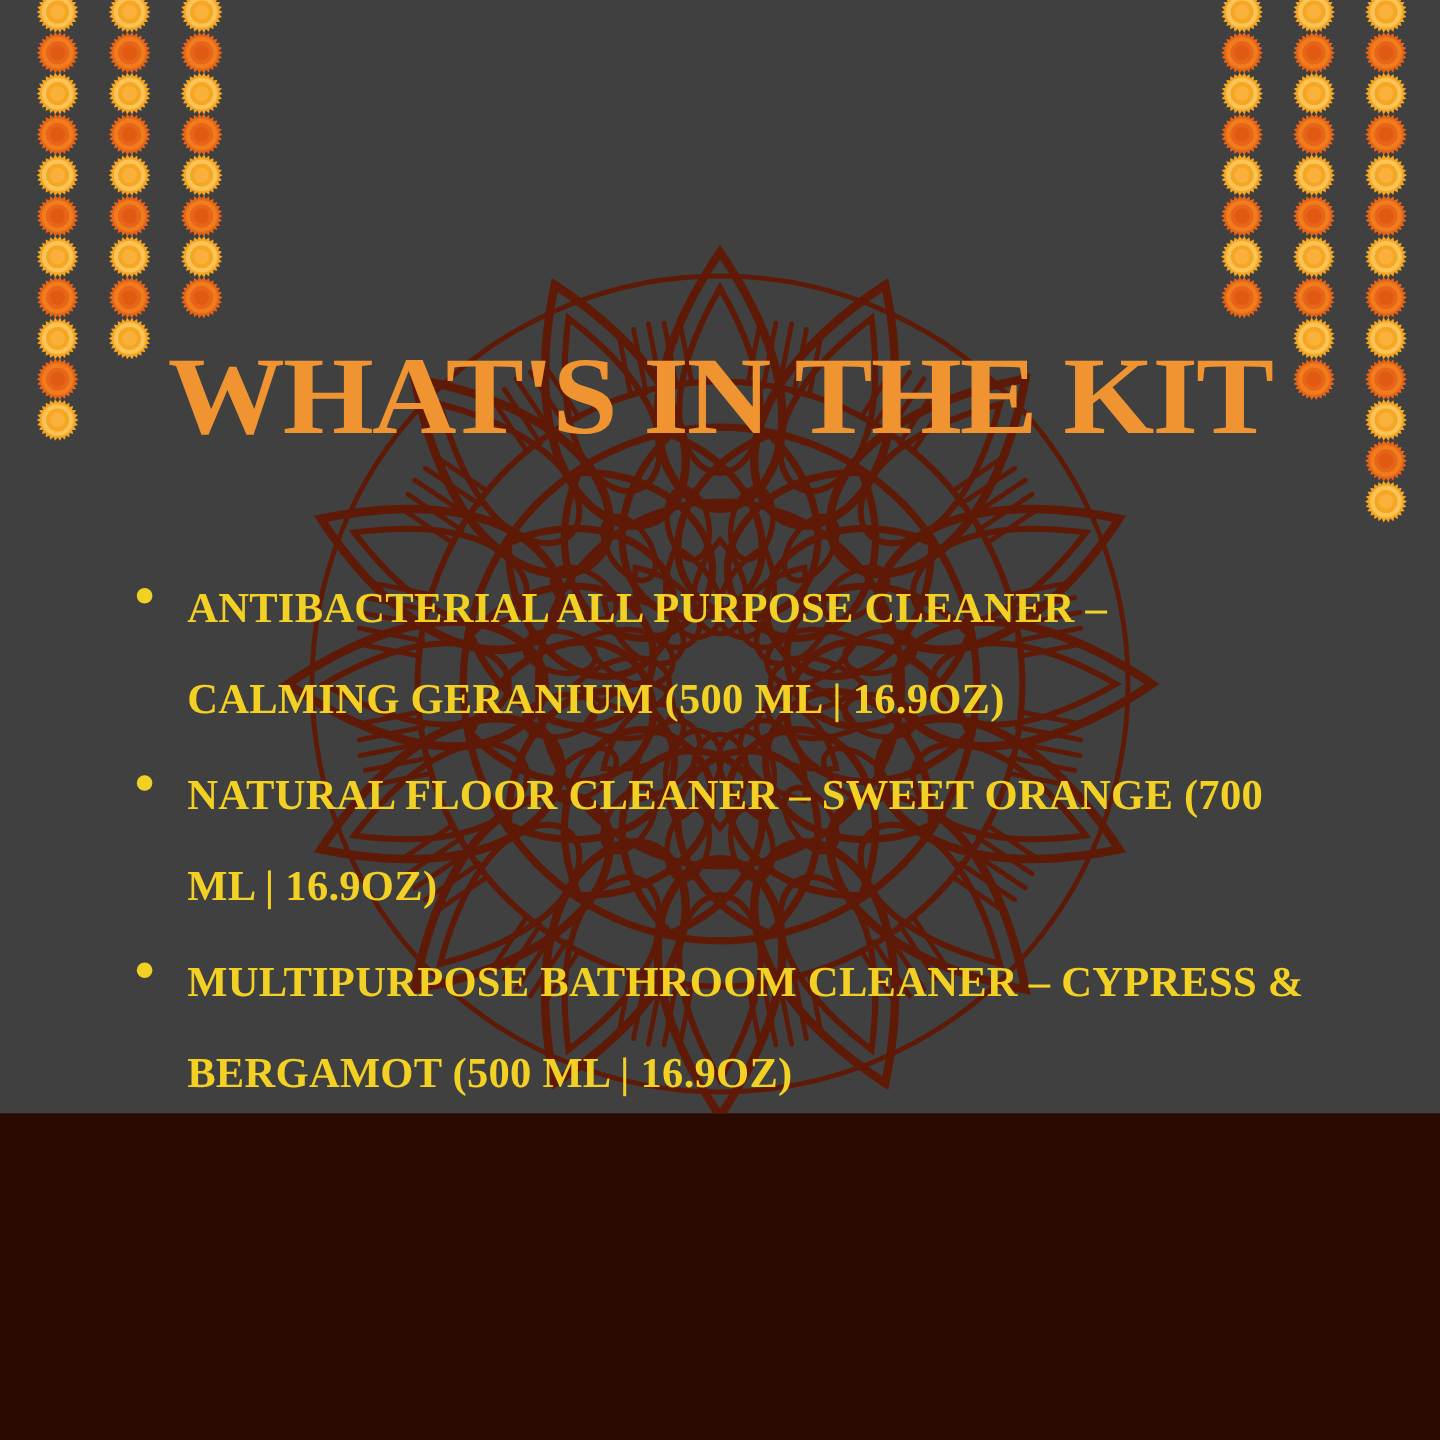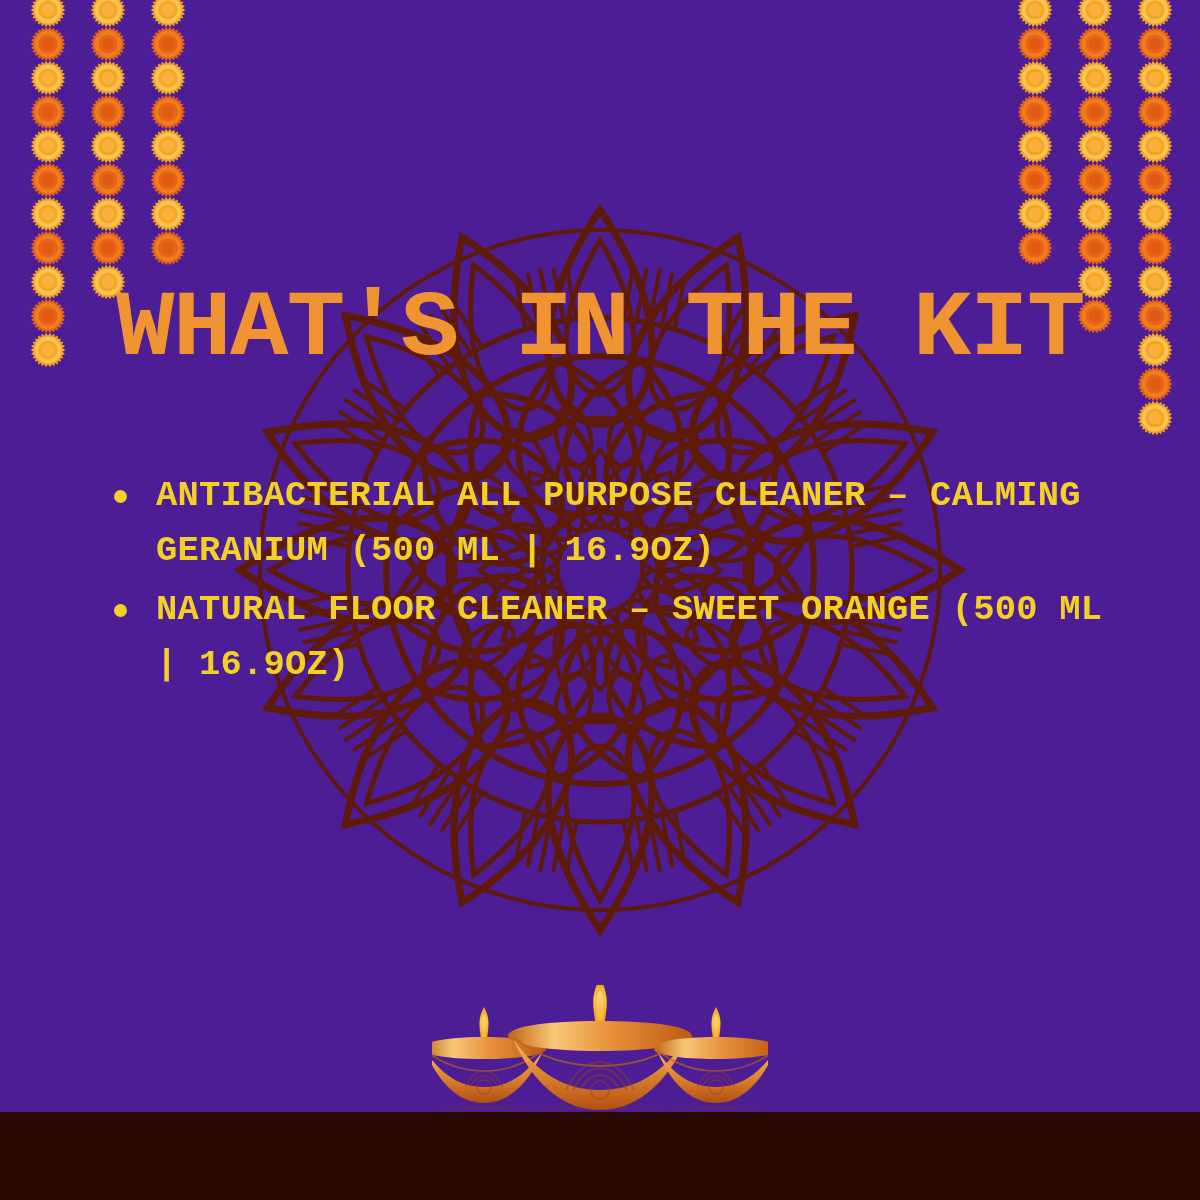--- a/index.html
+++ b/index.html
@@ -4,24 +4,24 @@
 <title>What's In The Kit</title>
 <style>
   html, body {
     margin: 0;
     padding: 0;
     background: #2b0a02;
   }
   #poster {
     position: relative;
     width: 1200px;
-    height: 1112px;
+    height: 928px;
     overflow: hidden;
-    background: #4c1d95;
-    font-family: Liberation Mono, monospace;
+    background: #404040;
+    font-family: Liberation Serif, serif;
     -webkit-font-smoothing: antialiased;
   }
 
   
   .mandala-layer {
     position: absolute;
     left: 0; top: 0;
     width: 1200px;
     height: 1200px;
     pointer-events: none;
@@ -67,21 +67,21 @@
     margin: 0;
     padding: 0;
     list-style: none;
   }
   .kit-item {
     position: relative;
     padding-left: 52px;
     margin-bottom: 4px;
     color: #f2d024;
     font-size: 35.5px;
-    line-height: 55px;
+    line-height: 76px;
     font-weight: 700;
     letter-spacing: 0.2px;
   }
   .kit-bullet {
     position: absolute;
     left: 10px;
     top: 22px;
     width: 13px;
     height: 13px;
     border-radius: 50%;
@@ -712,21 +712,25 @@
 
   <div class="title">WHAT'S IN THE KIT</div>
 
   <ul class="kit-list">
     <li class="kit-item">
       <span class="kit-bullet"></span>
       <span>ANTIBACTERIAL ALL PURPOSE CLEANER – CALMING GERANIUM (500 ML | 16.9OZ)</span>
     </li>
     <li class="kit-item">
       <span class="kit-bullet"></span>
-      <span>NATURAL FLOOR CLEANER – SWEET ORANGE (500 ML | 16.9OZ)</span>
+      <span>NATURAL FLOOR CLEANER – SWEET ORANGE (700 ML | 16.9OZ)</span>
+    </li>
+    <li class="kit-item">
+      <span class="kit-bullet"></span>
+      <span>MULTIPURPOSE BATHROOM CLEANER – CYPRESS &amp; BERGAMOT (500 ML | 16.9OZ)</span>
     </li>
   </ul>
 
   <div class="diyas">
     <svg width="336" height="125" viewBox="0 0 336 125" aria-hidden="true">
       <defs>
         <linearGradient id="flameG" x1="0" y1="0" x2="0" y2="1">
           <stop offset="0%" stop-color="#f7a01a"></stop>
           <stop offset="42%" stop-color="#fbc63f"></stop>
           <stop offset="100%" stop-color="#f2870f"></stop>

